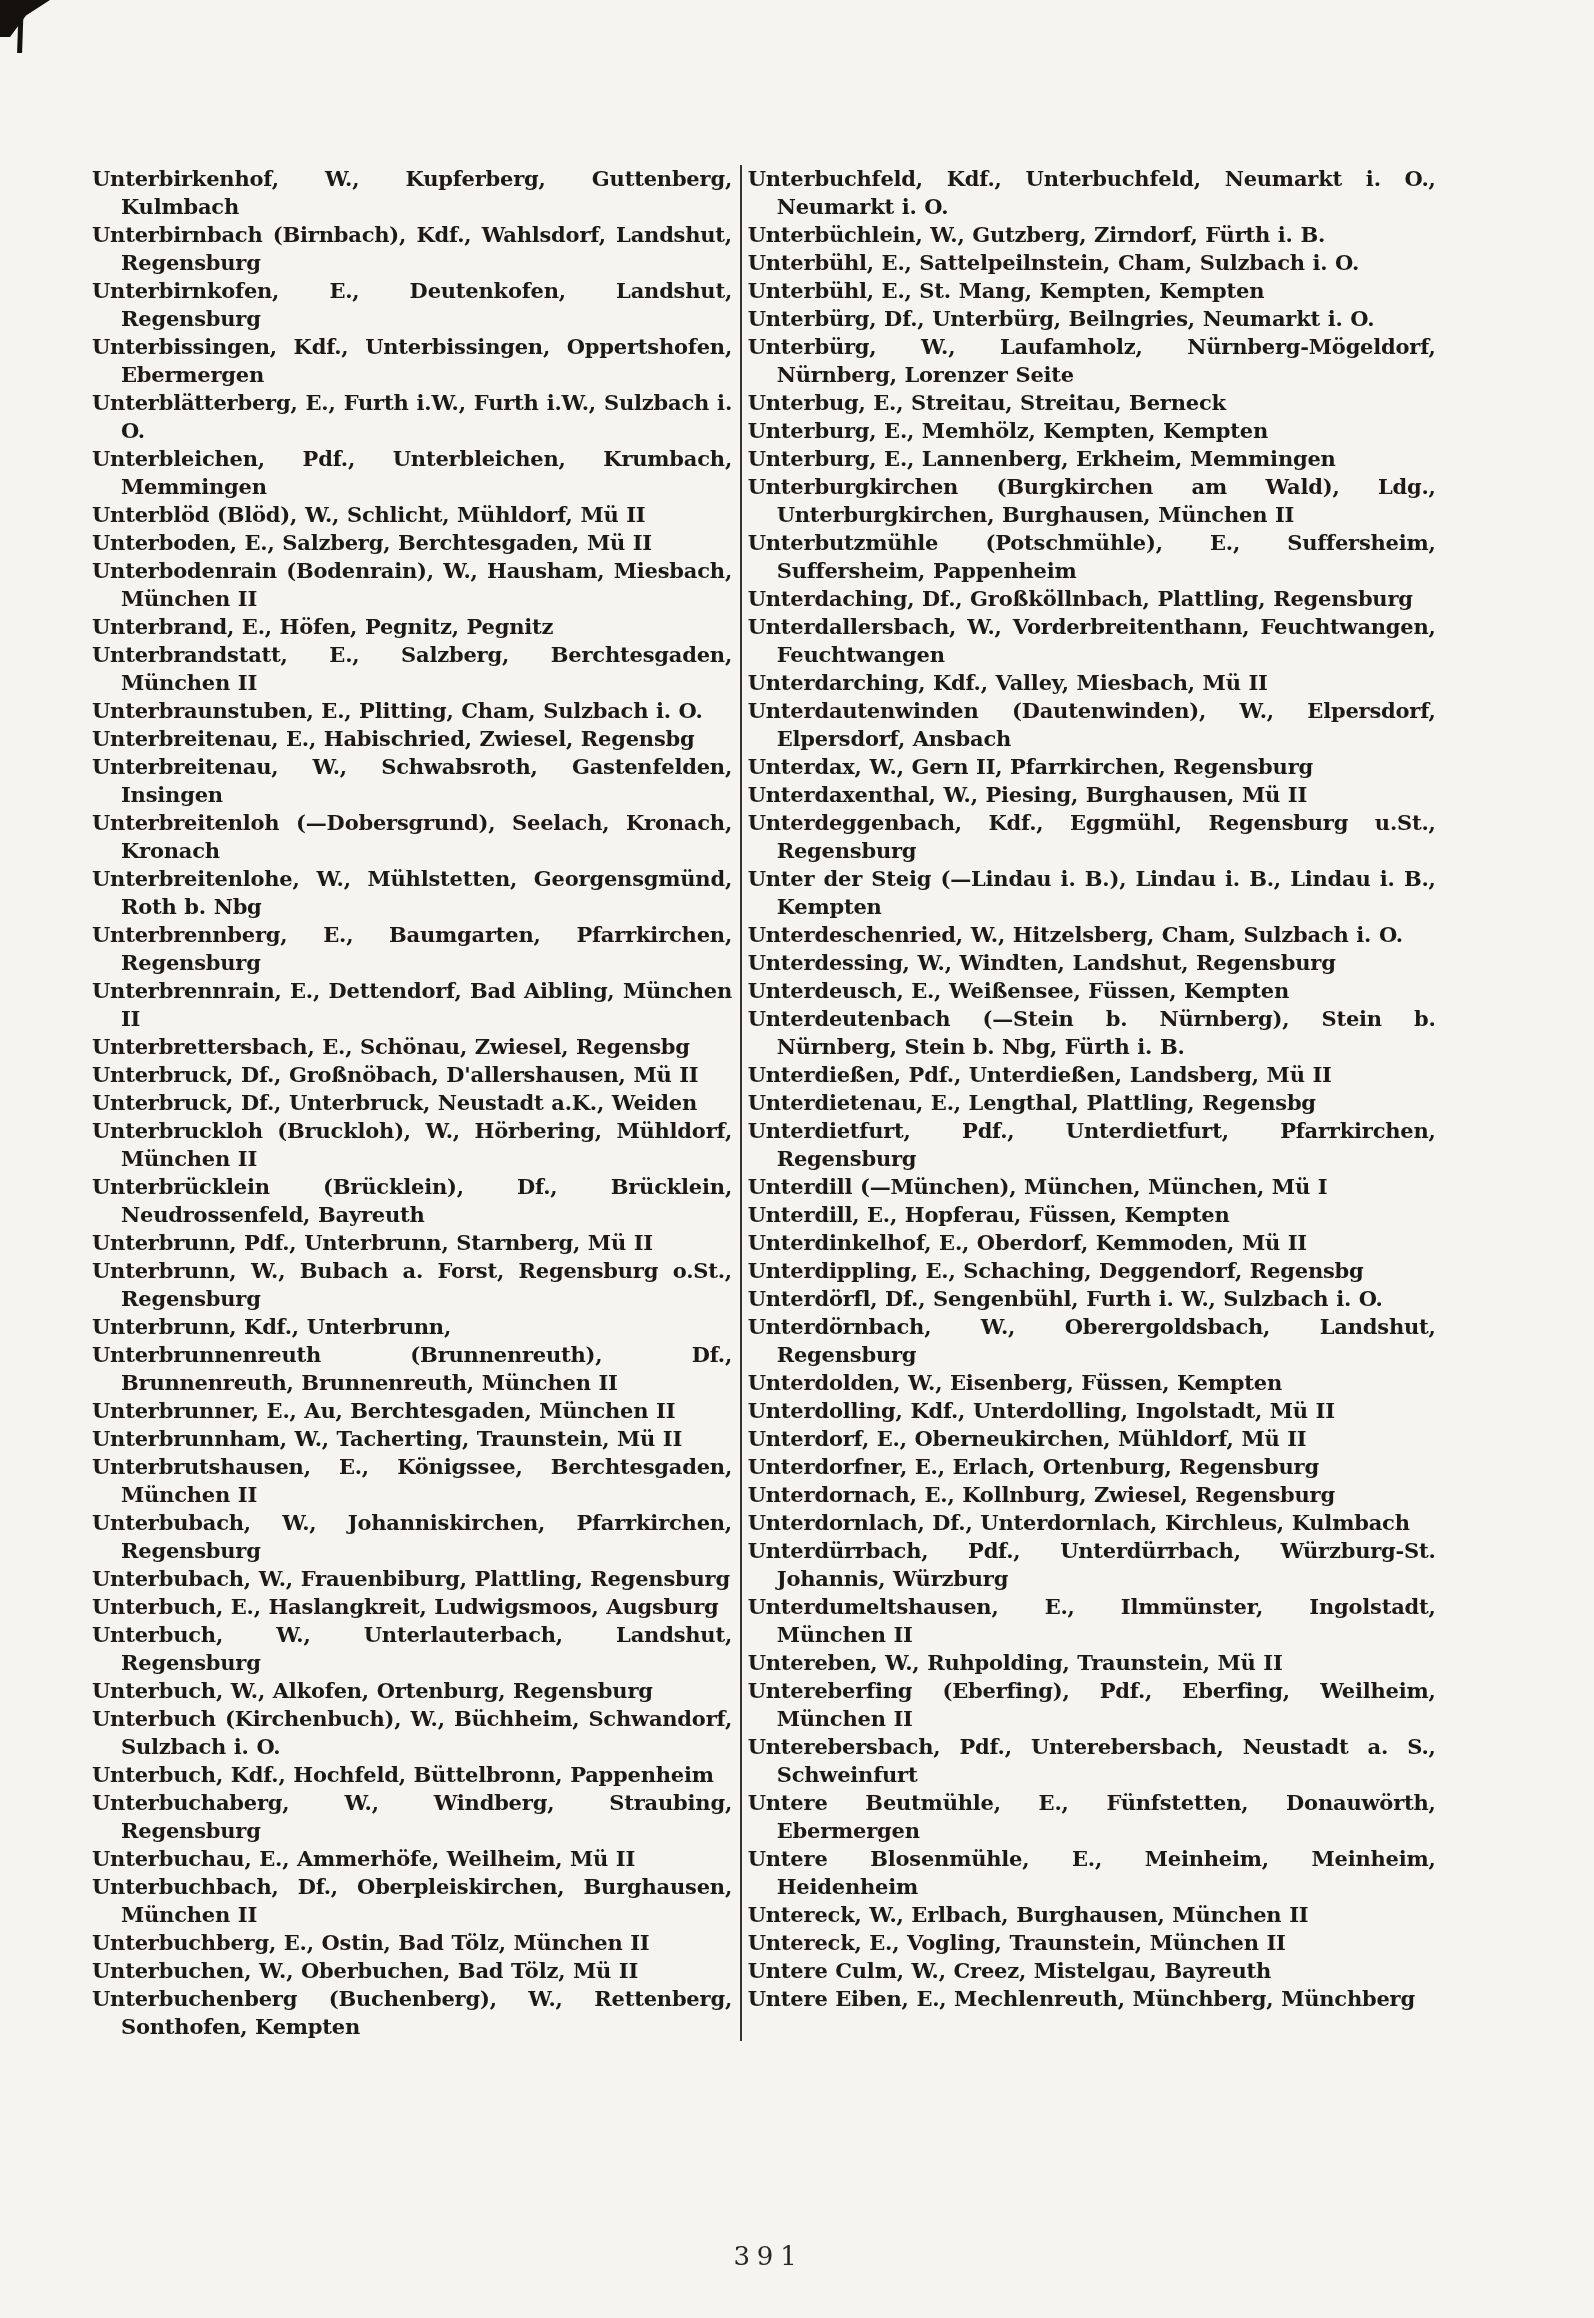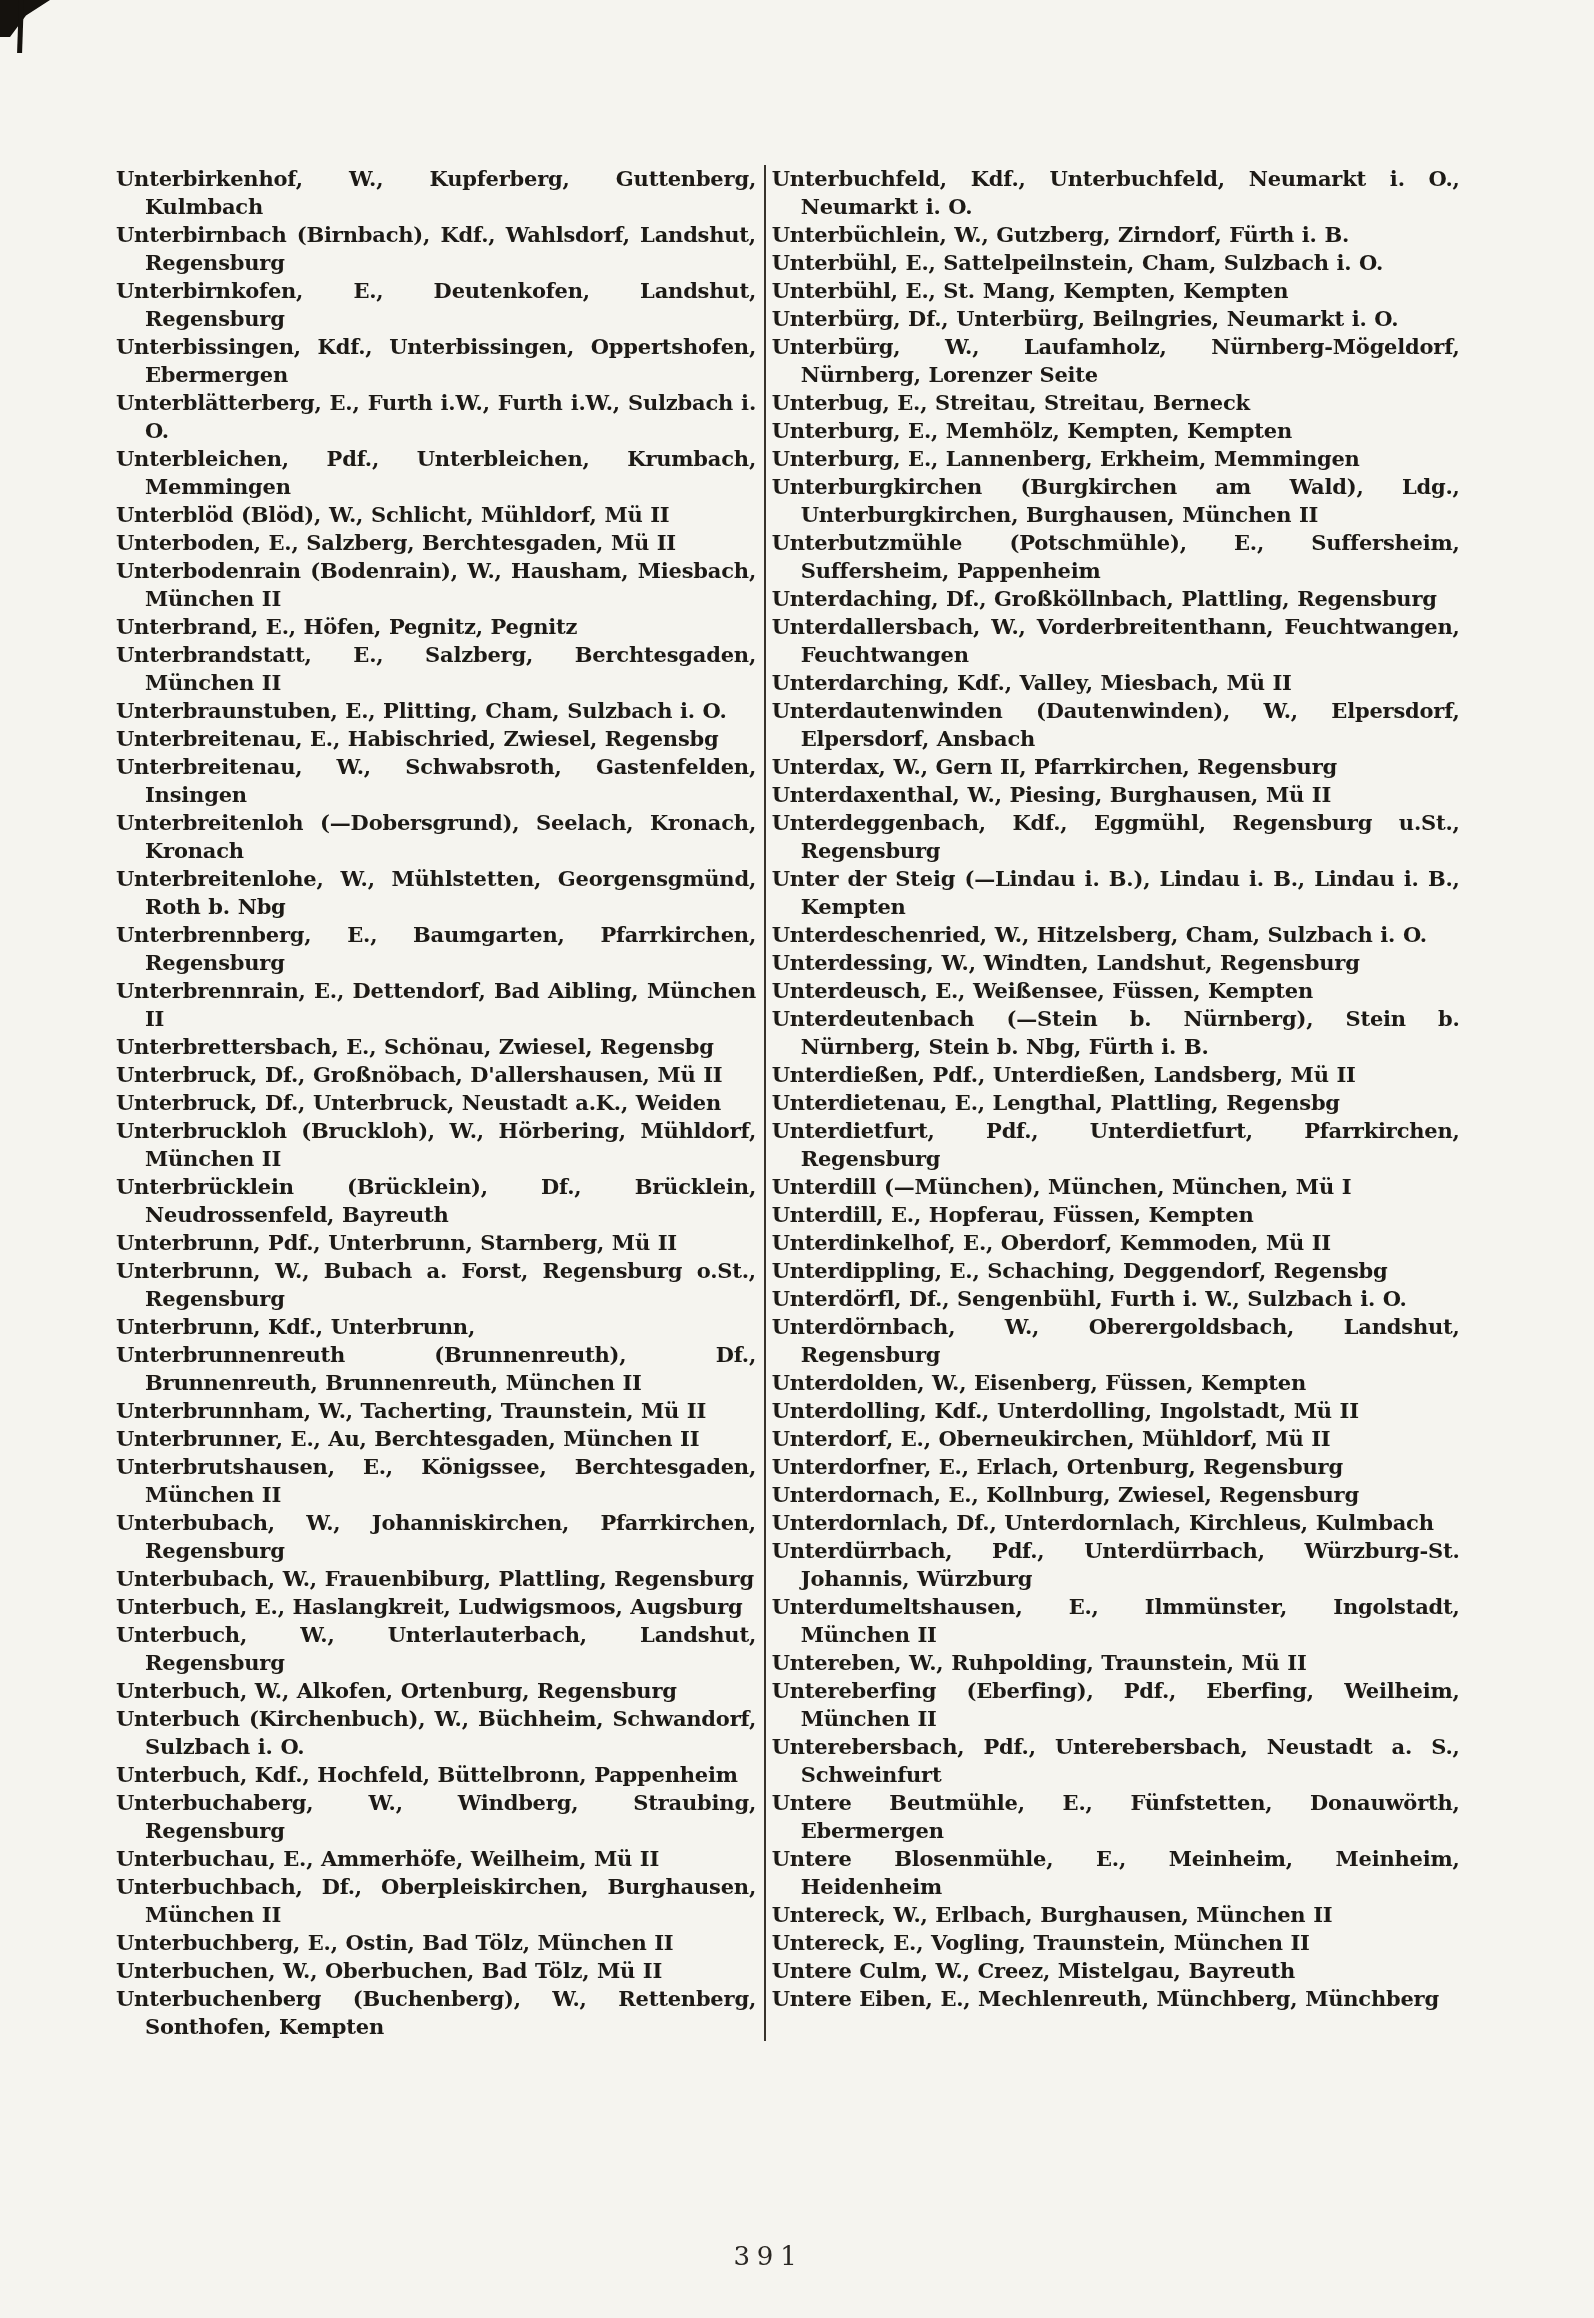--- a/index.html
+++ b/index.html
@@ -15,21 +15,21 @@
     position: relative;
     width: 100%;
     height: 100%;
     padding: 165px 153px 0 92px;
   }
   .columns {
     display: flex;
     align-items: stretch;
   }
   .column { flex: none; }
-  .column.left  { width: 648px; padding-right: 8px; margin-left: 24px; }
+  .column.left  { width: 648px; padding-right: 8px; }
   .column.right { width: 694px; padding-left: 6px; }
   .rule {
     width: 1.7px;
     background: #38332d;
     flex: none;
   }
   .entry {
     font-size: 21px;
     line-height: 28px;
     font-weight: bold;
@@ -97,22 +97,22 @@
         <p class="entry">Unterbrennrain, E., Dettendorf, Bad Aibling, München II</p>
         <p class="entry">Unterbrettersbach, E., Schönau, Zwiesel, Regensbg</p>
         <p class="entry">Unterbruck, Df., Großnöbach, D'allershausen, Mü II</p>
         <p class="entry">Unterbruck, Df., Unterbruck, Neustadt a.K., Weiden</p>
         <p class="entry">Unterbruckloh (Bruckloh), W., Hörbering, Mühldorf, München II</p>
         <p class="entry">Unterbrücklein (Brücklein), Df., Brücklein, Neudrossenfeld, Bayreuth</p>
         <p class="entry">Unterbrunn, Pdf., Unterbrunn, Starnberg, Mü II</p>
         <p class="entry">Unterbrunn, W., Bubach a. Forst, Regensburg o.St., Regensburg</p>
         <p class="entry">Unterbrunn, Kdf., Unterbrunn,</p>
         <p class="entry">Unterbrunnenreuth (Brunnenreuth), Df., Brunnenreuth, Brunnenreuth, München II</p>
+        <p class="entry">Unterbrunner, E., Au, Berchtesgaden, München II</p>
         <p class="entry">Unterbrunnham, W., Tacherting, Traunstein, Mü II</p>
-        <p class="entry">Unterbrunner, E., Au, Berchtesgaden, München II</p>
         <p class="entry">Unterbrutshausen, E., Königssee, Berchtesgaden, München II</p>
         <p class="entry">Unterbubach, W., Johanniskirchen, Pfarrkirchen, Regensburg</p>
         <p class="entry">Unterbubach, W., Frauenbiburg, Plattling, Regensburg</p>
         <p class="entry">Unterbuch, E., Haslangkreit, Ludwigsmoos, Augsburg</p>
         <p class="entry">Unterbuch, W., Unterlauterbach, Landshut, Regensburg</p>
         <p class="entry">Unterbuch, W., Alkofen, Ortenburg, Regensburg</p>
         <p class="entry">Unterbuch (Kirchenbuch), W., Büchheim, Schwandorf, Sulzbach i. O.</p>
         <p class="entry">Unterbuch, Kdf., Hochfeld, Büttelbronn, Pappenheim</p>
         <p class="entry">Unterbuchaberg, W., Windberg, Straubing, Regensburg</p>
         <p class="entry">Unterbuchau, E., Ammerhöfe, Weilheim, Mü II</p>

